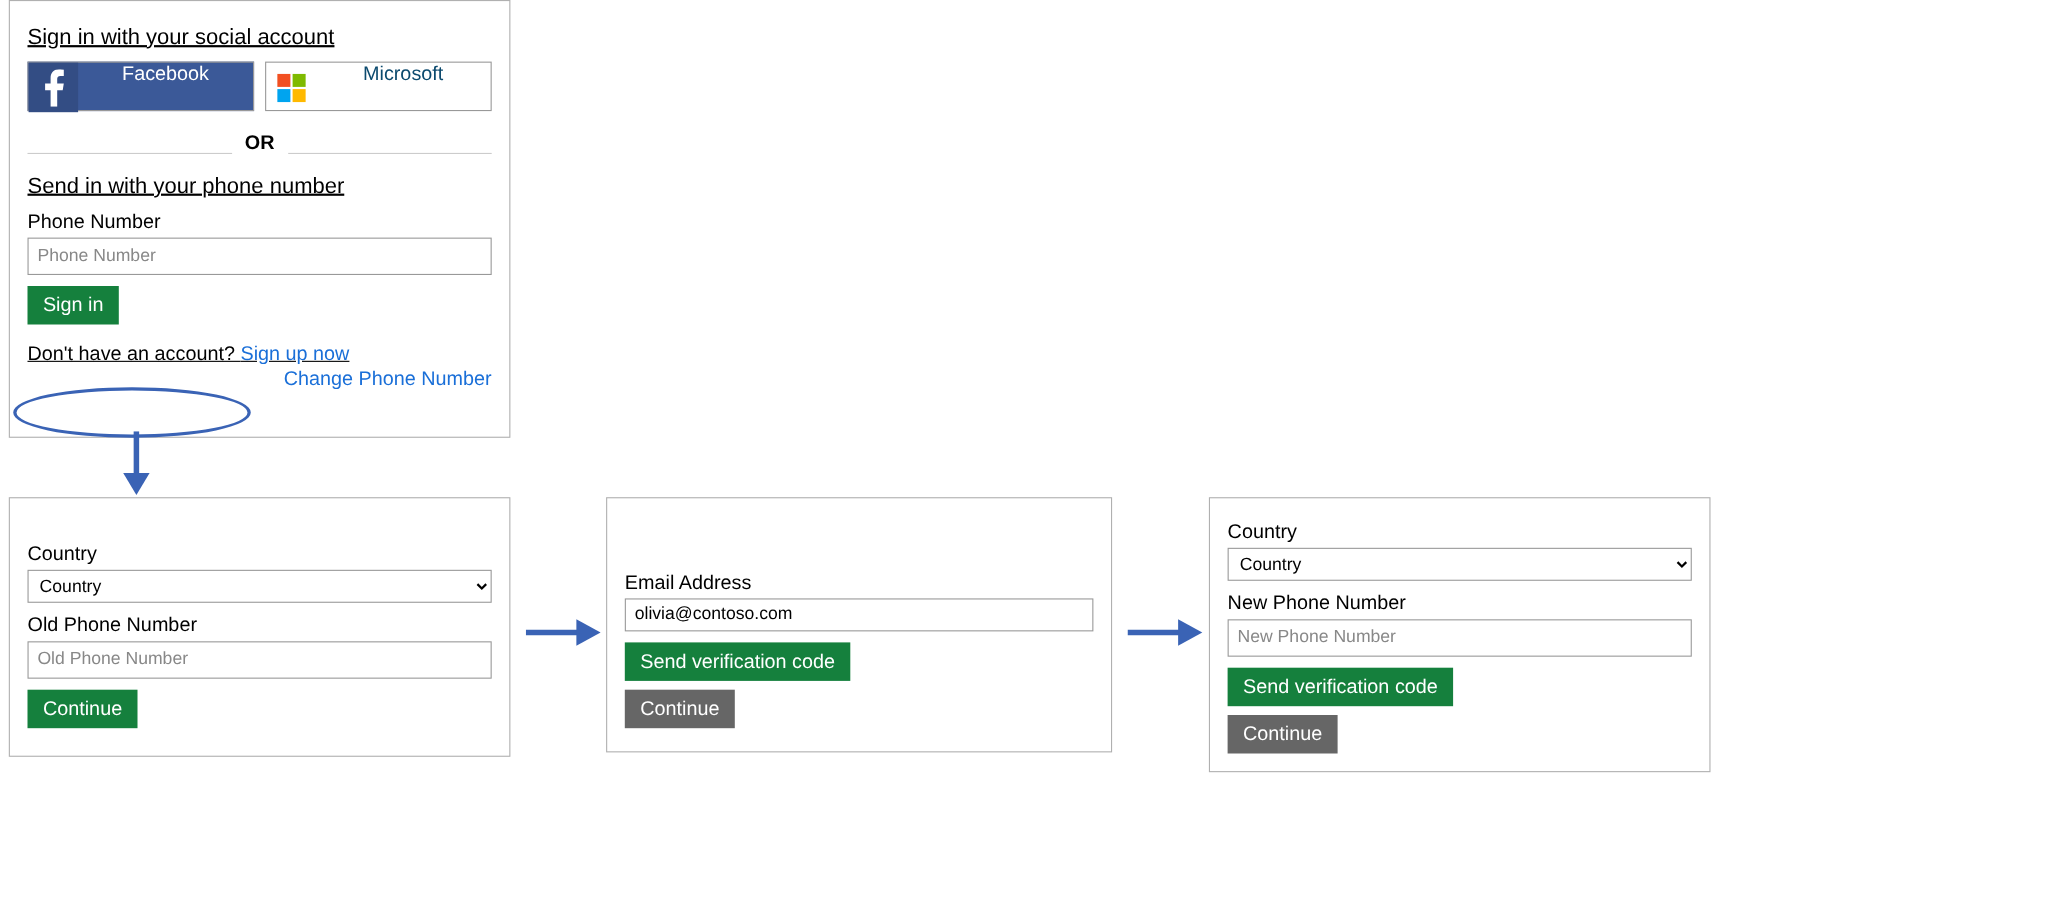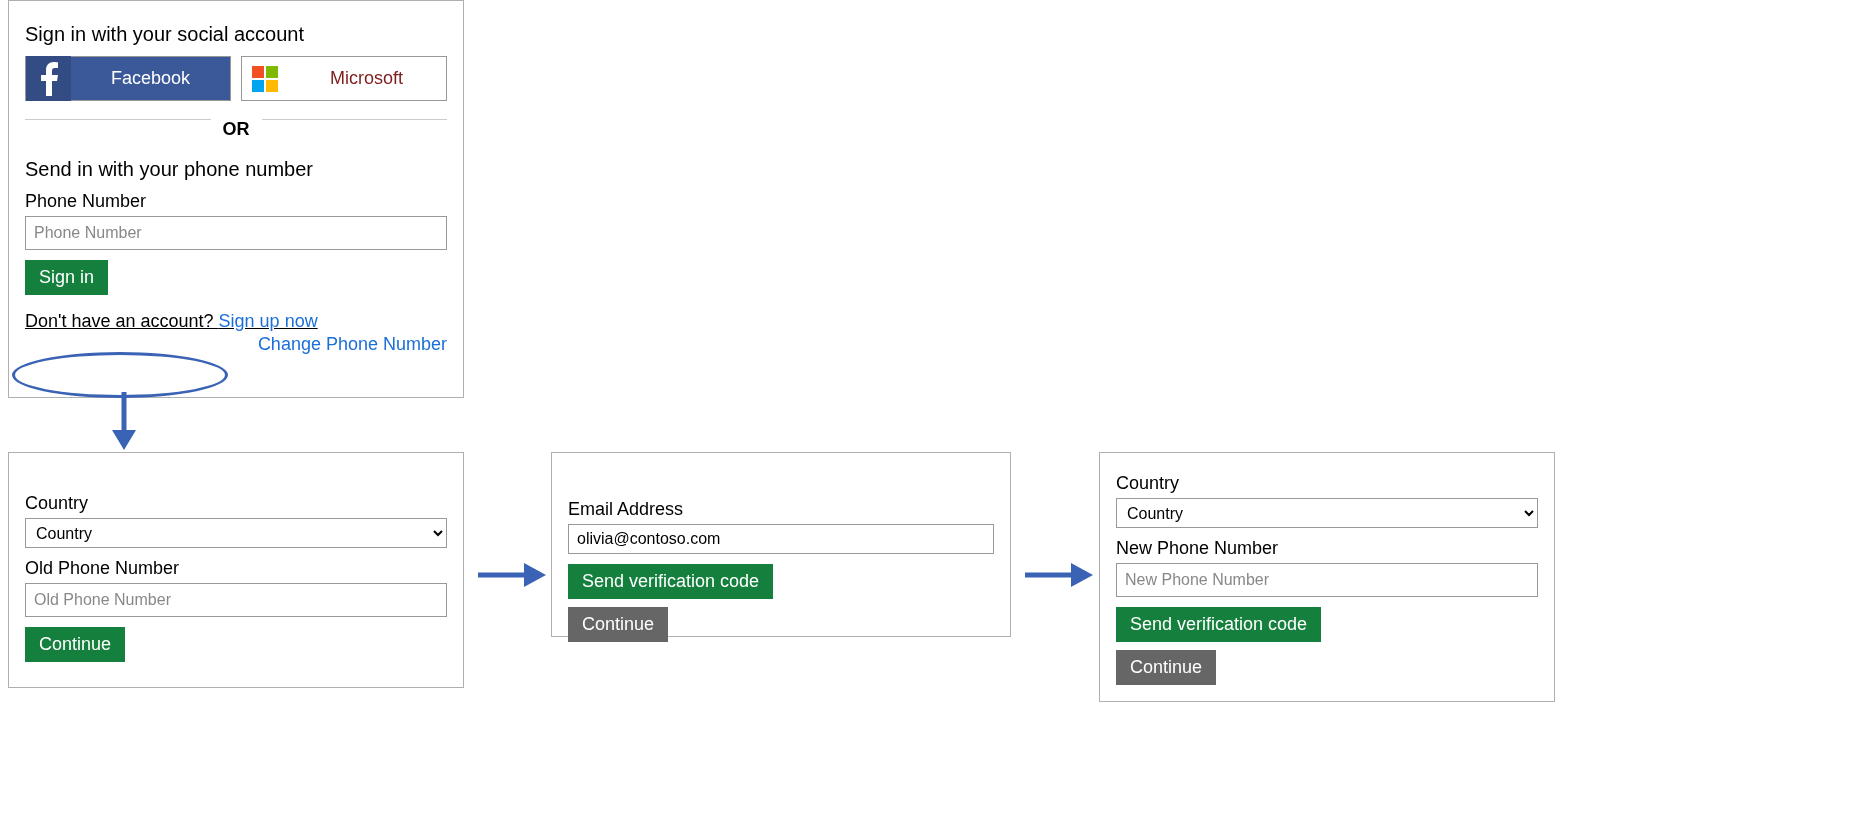--- a/index.html
+++ b/index.html
@@ -16,20 +16,21 @@
   }
   .panel {
     position: absolute;
     border: 1px solid #b0b0b0;
     background: #fff;
     padding: 14px 16px;
   }
   .heading {
     font-size: 20px;
     margin: 8px 0 10px 0;
+    text-decoration: underline;
   }
   .label {
     font-size: 18px;
     margin: 6px 0 4px 0;
   }
   .input-text {
     width: 100%;
     height: 34px;
     border: 1px solid #999;
     font-size: 16px;
@@ -55,36 +56,36 @@
     margin-top: 10px;
   }
   .btn-primary { background: #15803d; }
   .btn-secondary { background: #666; }
   .social-row { display: flex; gap: 10px; margin-bottom: 8px; }
   .social-btn {
     width: 210px;
     height: 45px;
     border: 1px solid #999;
     display: flex;
-    align-items: center;
+    align-items: flex-start;
     font-size: 18px;
     cursor: pointer;
   }
   .fb { background: #3b5998; color: #fff; }
   .fb .icon-slot {
     width: 45px; height:45px; display:flex; align-items:center; justify-content:center;
     background: #334d84;
   }
-  .ms { background: #fff; color: #7f1d1d; }
+  .ms { background: #fff; color: #0c4a6e; }
   .ms .icon-slot {
     width: 45px; height:45px; display:flex; align-items:center; justify-content:center;
   }
   .social-btn .lbl { flex:1; text-align:center; }
   .or-divider {
-    display:flex; align-items:flex-start; margin: 18px 0;
+    display:flex; align-items:flex-end; margin: 18px 0;
   }
   .or-divider .line { flex:1; height:1px; background:#ccc; }
   .or-divider .txt { padding: 0 12px; font-weight:bold; font-size:18px; }
   .link { color:#1a6fd8; text-decoration:none; cursor:pointer; }
   .signup-row { font-size:18px; margin-top:16px;text-decoration:underline; }
   .change-row { font-size:18px; margin-top:2px;text-align:right; }
 
   
   .ellipse-annot {
     position:absolute;
@@ -163,21 +164,21 @@
   <button class="btn btn-primary">Continue</button>
 </div>
 
 <div class="arrow" style="left:478px; top:560px;">
   <svg width="70" height="30" viewBox="0 0 70 30">
     <line x1="0" y1="15" x2="48" y2="15" stroke="#3a63b5" stroke-width="5"></line>
     <polygon points="68,15 46,3 46,27" fill="#3a63b5"></polygon>
   </svg>
 </div>
 
-<div class="panel" style="left:551px; top:452px; width:460px; height:185px; padding-top:40px;">
+<div class="panel" style="left:551px; top:452px; width:460px; height:232px; padding-top:60px;">
   <div class="label">Email Address</div>
   <input class="input-text" style="height: 30px;" type="text" value="olivia@contoso.com">
   <br>
   <button class="btn btn-primary">Send verification code</button>
   <br>
   <button class="btn btn-secondary" style="margin-top:8px;">Continue</button>
 </div>
 
 <div class="arrow" style="left:1025px; top:560px;">
   <svg width="70" height="30" viewBox="0 0 70 30">

